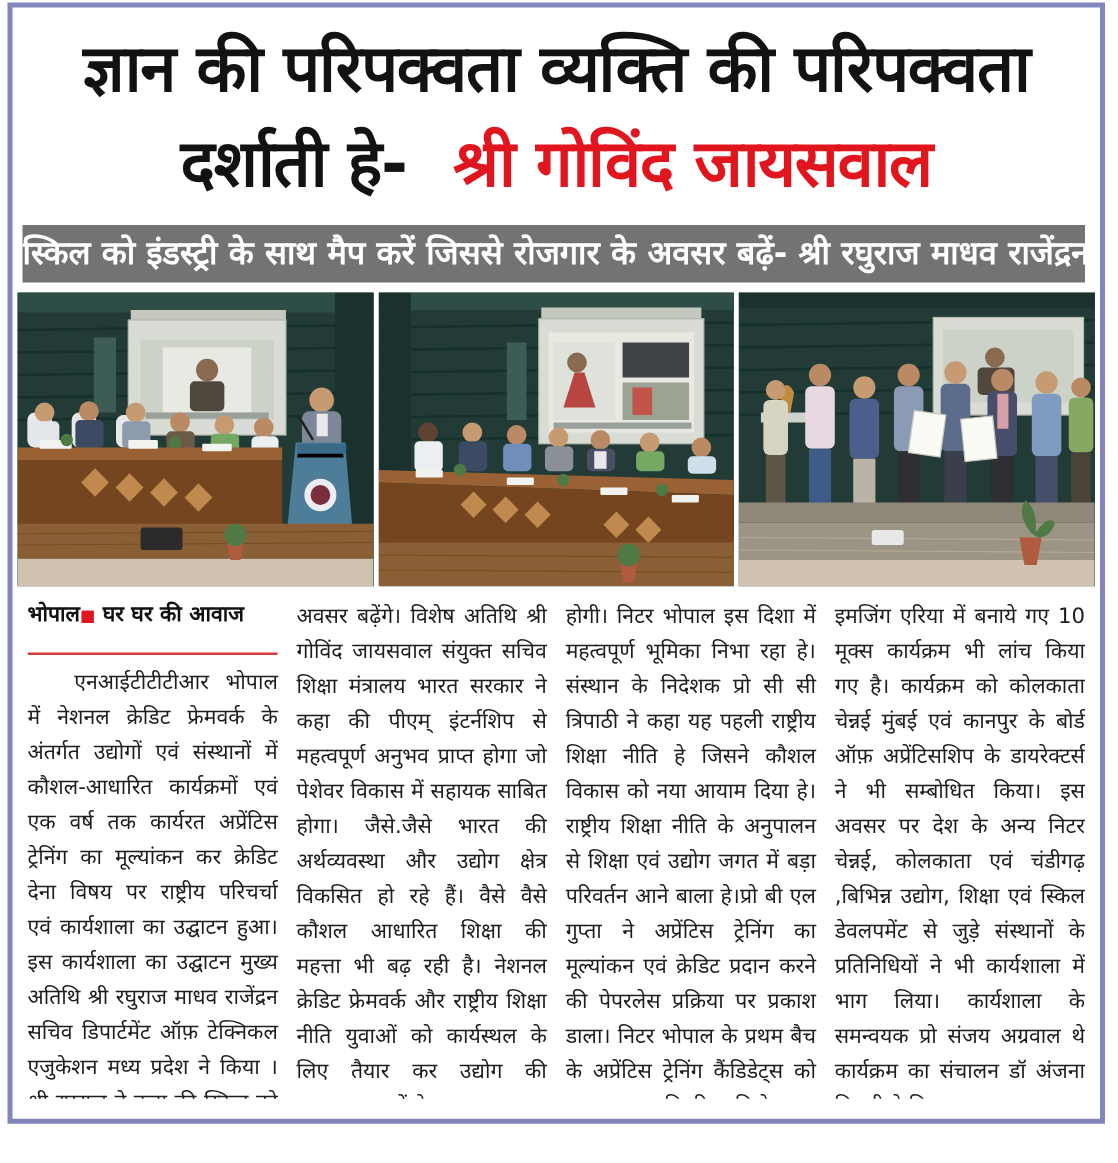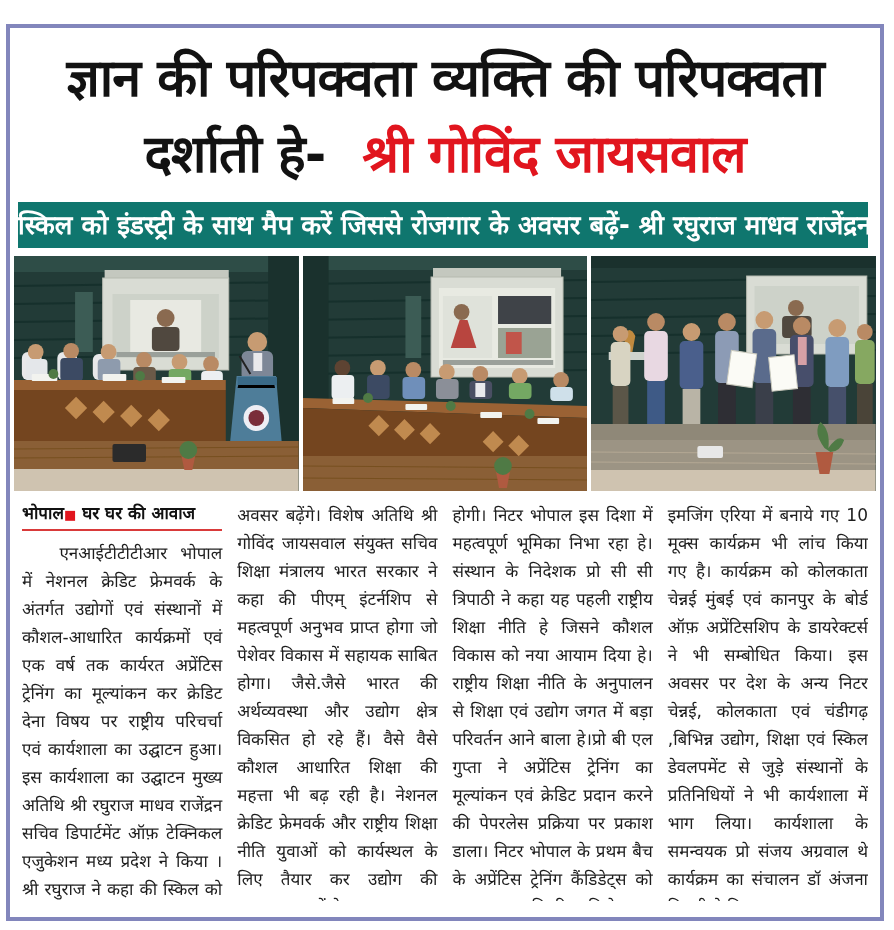--- a/index.html
+++ b/index.html
@@ -5,40 +5,40 @@
   * { box-sizing: border-box; margin: 0; padding: 0; }
   html, body {
     width: 894px; height: 930px;
     background: #ffffff;
     font-family: "DejaVu Sans", "Liberation Sans", sans-serif;
     position: relative;
     overflow: hidden;
   }
   .page {
     position: absolute;
-    left: 6px; top: 24px;
+    left: 6px; top: 2px;
     width: 878px; height: 897px;
     border: 4px solid #8286bc;
     background: #ffffff;
   }
   
   .headline {
     padding-top: 12px;
     text-align: center;
     font-weight: 700;
     color: #121212;
     font-size: 52px;
     line-height: 76px;
     letter-spacing: -1px;
   }
   .headline .red { color: #e1151e; margin-left: 37px; }
   
   .strip {
     margin: 10px 12px 0 8px;
-    background: #0f766e;
+    background: #737373;
     color: #ffffff;
     font-weight: 700;
     font-size: 26px;
     text-align: center;
     height: 46px;
     line-height: 46px;
     white-space: nowrap;
     overflow: hidden;
   }
   
@@ -56,21 +56,21 @@
     display: flex;
     gap: 15px;
     height: 400px;
     overflow: hidden;
   }
   .col { flex: 1 1 0; min-width: 0; }
   .dateline {
     font-weight: 700;
     font-size: 17px;
     color: #111;
-    padding-bottom: 5px;
+    padding-bottom: 20px;
   }
   .dateline .sq { color: #e1151e; font-size: 13px; }
   .redrule {
     border-top: 2px solid #d93a3a;
     margin-bottom: 8px;
     width: 100%;
   }
   .body {
     font-size: 17px;
     line-height: 28px;

